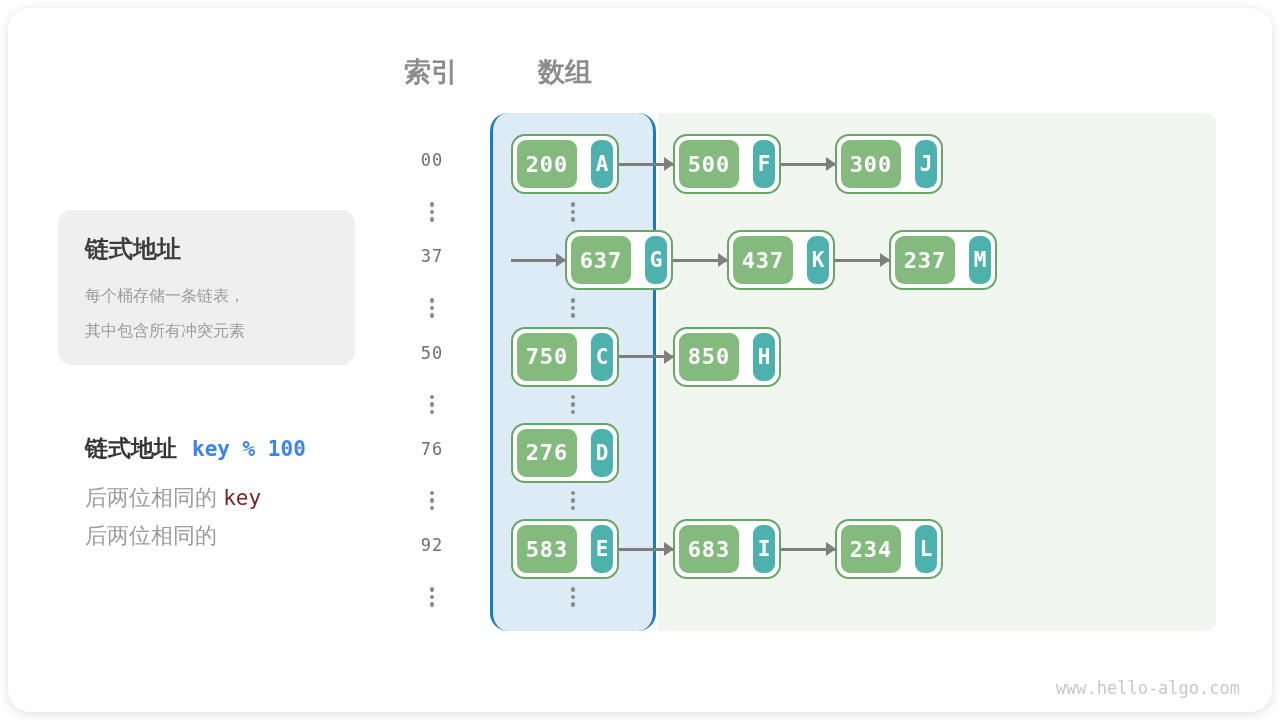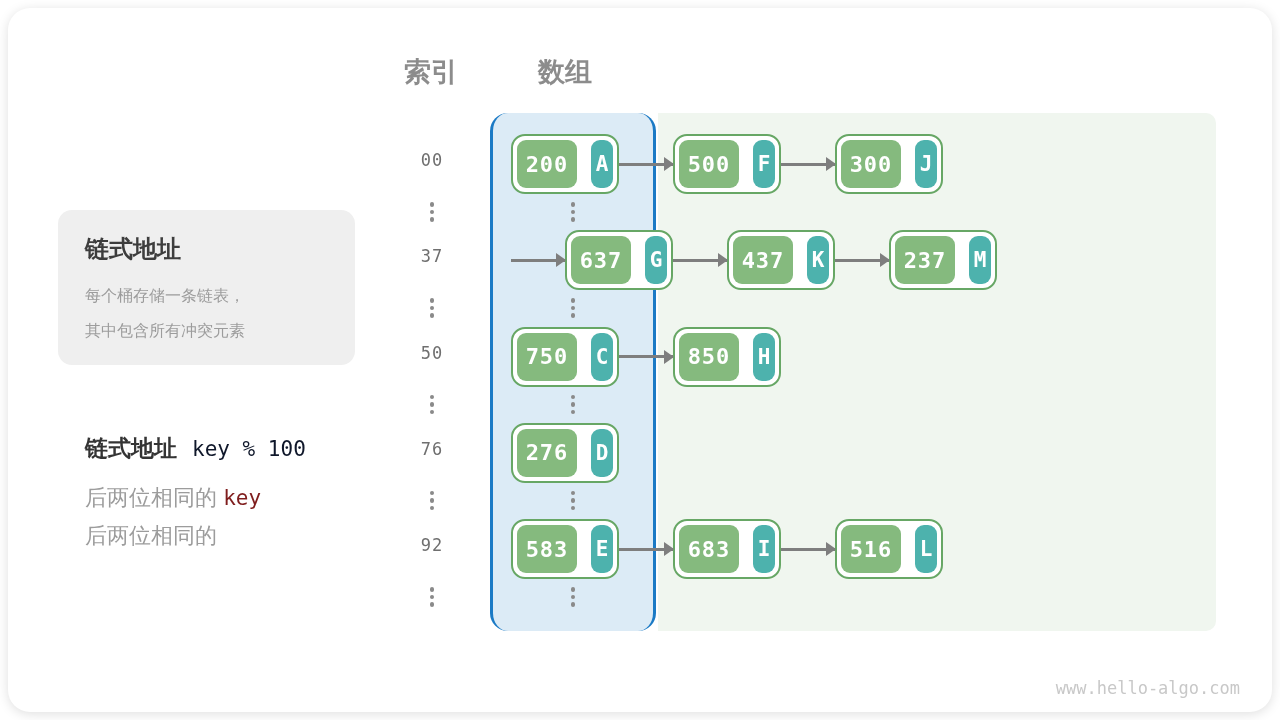--- a/index.html
+++ b/index.html
@@ -27,22 +27,22 @@
   .note-box{
     position:absolute;left:58px;top:210px;width:297px;height:155px;
     background:#efefef;border-radius:14px;
   }
   .note-box .title{margin:23px 0 0 27px;font-size:24px;font-weight:bold;color:#3d3d3d;}
   .note-box .body{margin:13px 0 0 27px;font-size:16px;color:#9c9c9c;line-height:35px;}
 
   .hash-note{position:absolute;left:85px;top:433px;}
   .hash-note .line1{font-size:23px;font-weight:bold;color:#343434;white-space:nowrap;}
   .hash-note .formula{
-    font-family:"DejaVu Sans Mono",monospace;font-size:21px;font-weight:normal;
-    color:#0f172a;margin-left:15px;
+    font-family:"DejaVu Sans Mono",monospace;font-size:21px;font-weight:bold;
+    color:#3b82f6;margin-left:15px;
   }
   .hash-note .desc{margin-top:15px;font-size:22px;color:#9c9c9c;line-height:38px;white-space:nowrap;}
   .hash-note .desc .mono{font-family:"DejaVu Sans Mono",monospace;font-size:21px;color:#7f1d1d;}
 
   
   .array-panel{
     position:absolute;left:490px;top:113px;width:166px;height:518px;
     box-sizing:border-box;background:#dcebf6;border-radius:18px;
     border-left:3px solid #1b7ac5;border-right:3px solid #1b7ac5;
   }
@@ -218,21 +218,21 @@
           <div class="cell key">583</div>
           <div class="cell val">E</div>
         </div>
         <div class="arrow"></div>
         <div class="node">
           <div class="cell key">683</div>
           <div class="cell val">I</div>
         </div>
         <div class="arrow"></div>
         <div class="node">
-          <div class="cell key">516</div>
+          <div class="cell key">234</div>
           <div class="cell val">L</div>
         </div>
       </div>
       <div class="dots" style="left: 426px; top: 587px;">
         <div class="dot"></div>
         <div class="dot"></div>
         <div class="dot"></div>
       </div>
       <div class="dots" style="left: 567px; top: 587px;">
         <div class="dot"></div>

